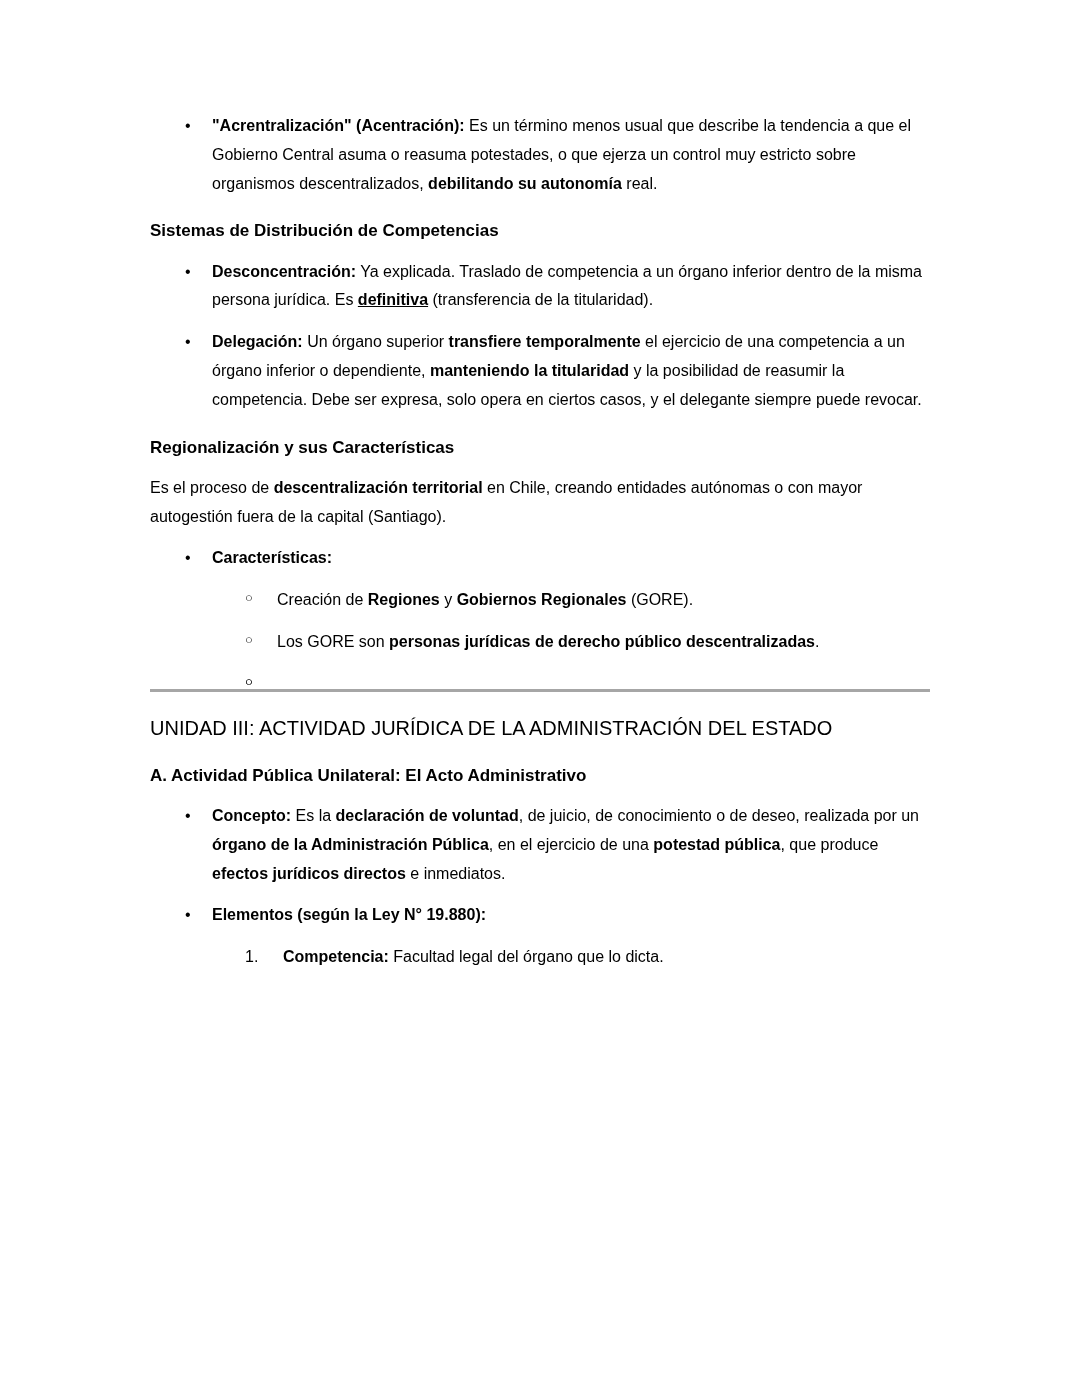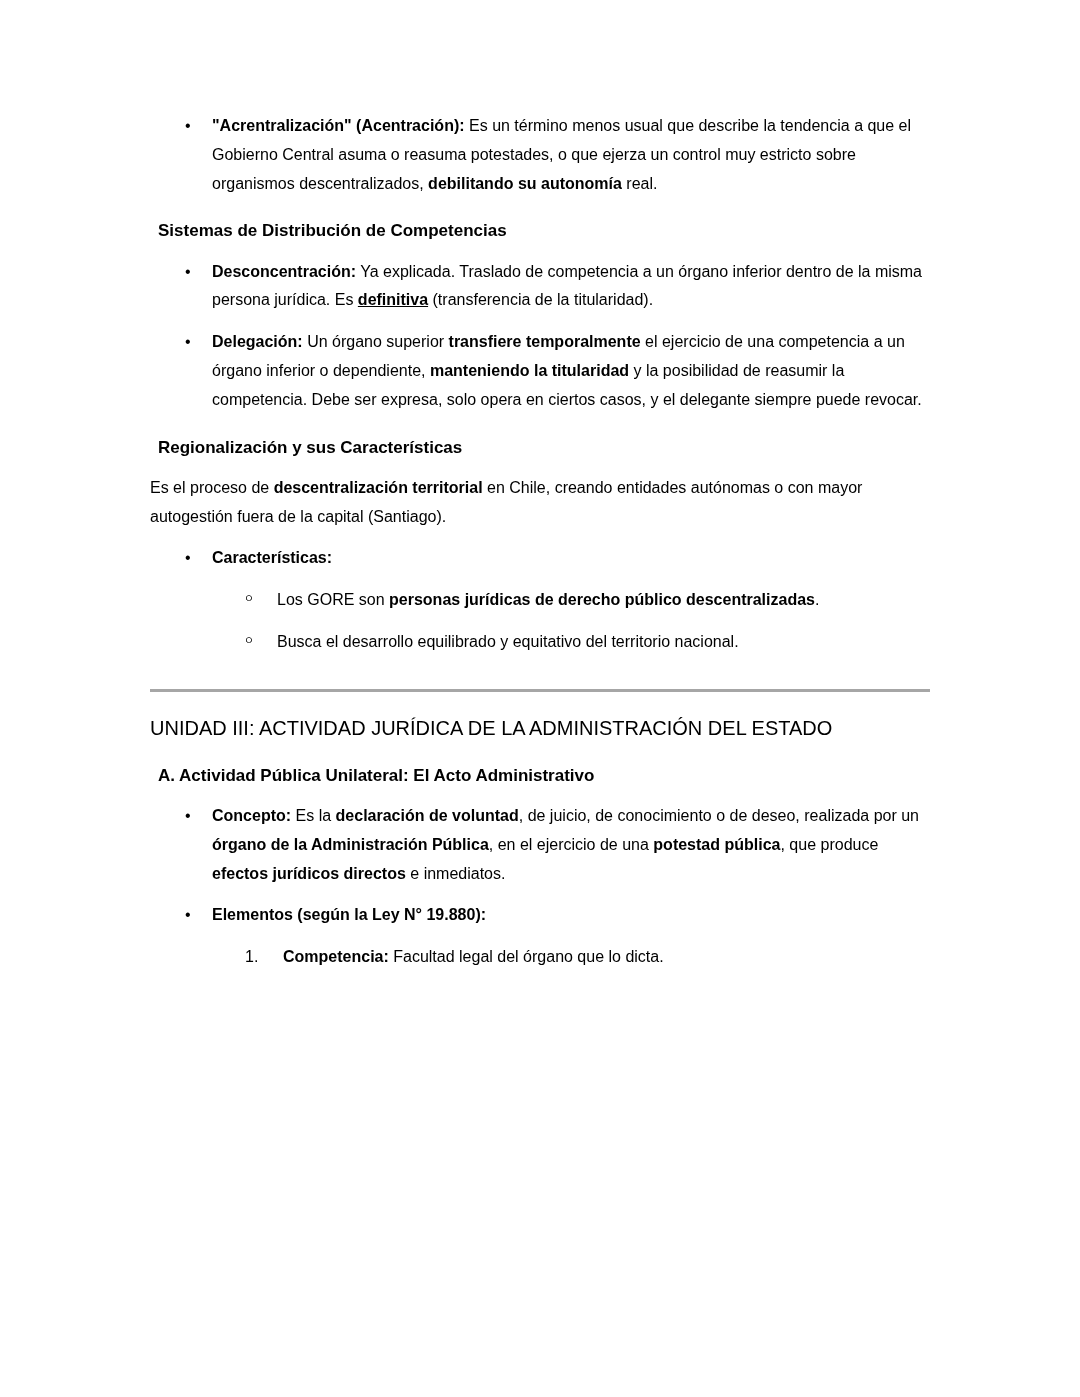--- a/index.html
+++ b/index.html
@@ -20,21 +20,21 @@
     font-size: 16px;
     line-height: 1.8;
     overflow: hidden;
   }
   .para {
     margin: 0 0 13px 0;
   }
   .h-std {
     font-size: 17px;
     font-weight: 700;
-    margin: 19px 0 13px 8px;
+    margin: 19px 0 13px 0;
     line-height: 1.6;
   }
   .h-big {
     font-size: 20px;
     font-weight: 400;
     margin: 22px 0 14px 0;
     line-height: 1.45;
   }
   .li {
     position: relative;
@@ -99,34 +99,34 @@
 
   <div class="para"><span>Es el proceso de </span><span style="font-weight: 700;">descentralización territorial</span><span> en Chile, creando entidades autónomas o con mayor autogestión fuera de la capital (Santiago).</span></div>
 
   <div class="li">
     <span class="marker">•</span>
     <span><span style="font-weight: 700;">Características:</span></span>
   </div>
 
   <div class="li-sub">
     <span class="marker">○</span>
+    <span><span>Creación de </span><span style="font-weight: 700;">Regiones</span><span> y </span><span style="font-weight: 700;">Gobiernos Regionales</span><span> (GORE).</span></span>
   </div>
 
   <div class="li-sub">
     <span class="marker">○</span>
     <span><span>Los GORE son </span><span style="font-weight: 700;">personas jurídicas de derecho público descentralizadas</span><span>.</span></span>
   </div>
 
   <div class="li-sub">
     <span class="marker">○</span>
   </div>
 
   <div class="li-sub">
     <span class="marker">○</span>
-    <span><span>Busca el desarrollo equilibrado y equitativo del territorio nacional.</span></span>
   </div>
 
   <hr class="hrule" style="background: rgb(166, 166, 166);">
 
   <div class="h-big">UNIDAD III: ACTIVIDAD JURÍDICA DE LA ADMINISTRACIÓN DEL ESTADO</div>
 
   <div class="h-std">A. Actividad Pública Unilateral: El Acto Administrativo</div>
 
   <div class="li">
     <span class="marker">•</span>

